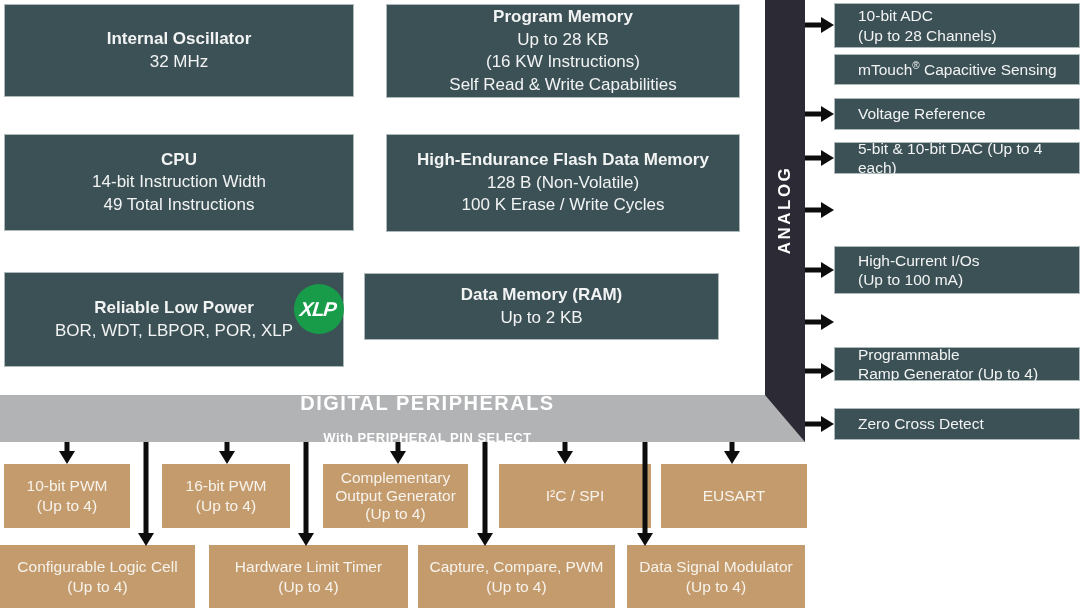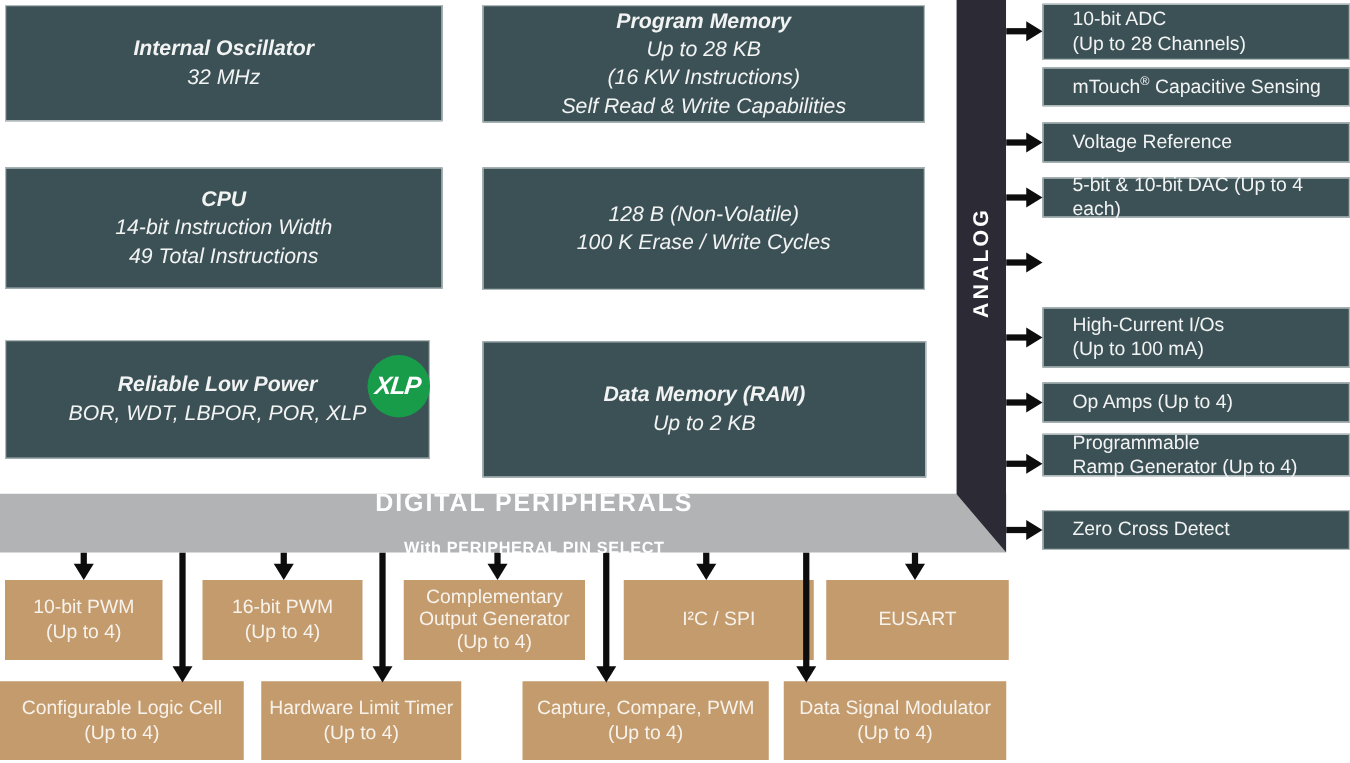--- a/index.html
+++ b/index.html
@@ -8,21 +8,21 @@
   }
   html,body{margin:0;padding:0;background:#fff;}
   #stage{
     position:relative; width:1080px; height:610px; background:#ffffff;
     font-family:"Liberation Sans","DejaVu Sans",sans-serif; overflow:hidden;
   }
   .core-box{
     position:absolute; background:var(--teal); color:var(--text);
     border:1px solid #aeb9ba; box-sizing:border-box;
     display:flex; flex-direction:column; justify-content:center; align-items:center;
-    text-align:left; font-size:17px; line-height:22.5px;font-style:italic;
+    text-align:left; font-size:17px; line-height:22.5px;
   }
   .box-title{font-weight:bold;}
   .analog-box{
     position:absolute; left:834px; width:246px; background:var(--teal); color:var(--text);
     border:1px solid #aeb9ba; box-sizing:border-box;
     display:flex; flex-direction:column; justify-content:center;
     padding-left:23px; font-size:15.5px; line-height:19.5px; text-align:left;
   }
   .analog-box .sup{vertical-align:super; font-size:10px; line-height:0;}
   .tan-box{
@@ -79,33 +79,34 @@
     <div class="box-line">Self Read &amp; Write Capabilities</div>
   </div>
 
   <div class="core-box" style="left:4px;top:134px;width:350px;height:97px">
     <div class="box-title">CPU</div>
     <div class="box-line">14-bit Instruction Width</div>
     <div class="box-line">49 Total Instructions</div>
   </div>
 
   <div class="core-box" style="left:386px;top:134px;width:354px;height:98px">
+    <div class="box-title">High-Endurance Flash Data Memory</div>
     <div class="box-line">128 B (Non-Volatile)</div>
     <div class="box-line">100 K Erase / Write Cycles</div>
   </div>
 
   <div class="core-box" style="left:4px;top:272px;width:340px;height:95px">
     <div class="box-title">Reliable Low Power</div>
     <div class="box-line">BOR, WDT, LBPOR, POR, XLP</div>
   </div>
   <div class="xlp-badge">
     <span>XLP</span>
   </div>
 
-  <div class="core-box" style="left:386px;top:273px;width:355px;height:109px">
+  <div class="core-box" style="left:364px;top:273px;width:355px;height:67px">
     <div class="box-title">Data Memory (RAM)</div>
     <div class="box-line">Up to 2 KB</div>
   </div>
 
   <div class="dark-bar"></div>
   <div class="analog-label">ANALOG</div>
 
   <div class="analog-box" style="top:3px;height:45px">
     <div>10-bit ADC</div>
     <div>(Up to 28 Channels)</div>
@@ -116,23 +117,20 @@
   <div class="analog-box" style="top:98px;height:32px">
     <div>Voltage Reference</div>
   </div>
   <div class="analog-box" style="top:142px;height:32px">
     <div>5-bit &amp; 10-bit DAC (Up to 4 each)</div>
   </div>
   <div class="analog-box" style="top:246px;height:48px">
     <div>High-Current I/Os</div>
     <div>(Up to 100 mA)</div>
   </div>
-  <div class="analog-box" style="top:306px;height:32px">
-    <div>Op Amps (Up to 4)</div>
-  </div>
   <div class="analog-box" style="top:347px;height:34px">
     <div>Programmable</div>
     <div>Ramp Generator (Up to 4)</div>
   </div>
   <div class="analog-box" style="top:408px;height:32px">
     <div>Zero Cross Detect</div>
   </div>
 
   <div class="arrow-r" style="left:805px;top:17px">
       <div class="shaft"></div>
@@ -227,21 +225,21 @@
     <div>I²C / SPI</div>
   </div>
   <div class="tan-box" style="left:661px;top:464px;width:146px;height:64px">
     <div>EUSART</div>
   </div>
 
   <div class="tan-box" style="left:0px;top:545px;width:195px;height:63px">
     <div>Configurable Logic Cell</div>
     <div>(Up to 4)</div>
   </div>
-  <div class="tan-box" style="left:209px;top:545px;width:160px;height:63px">
+  <div class="tan-box" style="left:209px;top:545px;width:199px;height:63px">
     <div>Hardware Limit Timer</div>
     <div>(Up to 4)</div>
   </div>
   <div class="tan-box" style="left:418px;top:545px;width:197px;height:63px">
     <div>Capture, Compare, PWM</div>
     <div>(Up to 4)</div>
   </div>
   <div class="tan-box" style="left:627px;top:545px;width:178px;height:63px">
     <div>Data Signal Modulator</div>
     <div>(Up to 4)</div>

